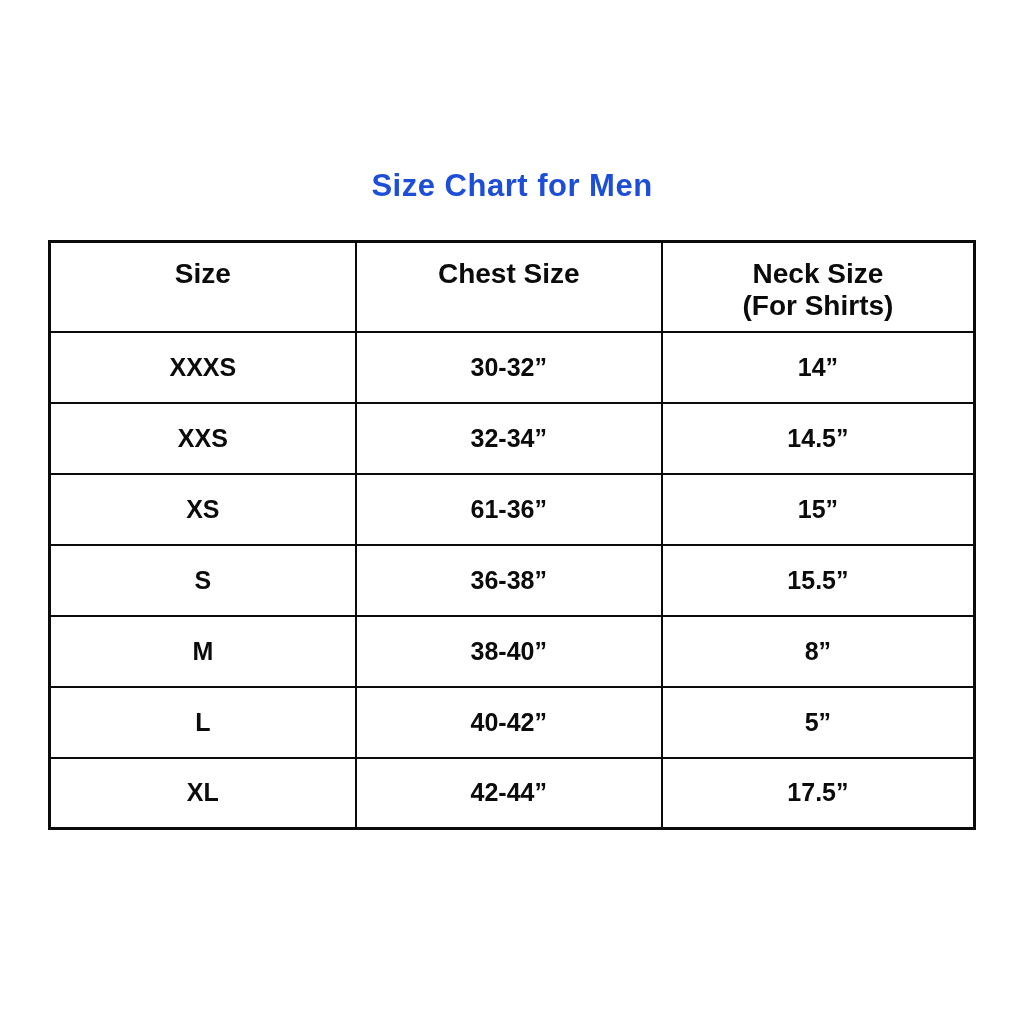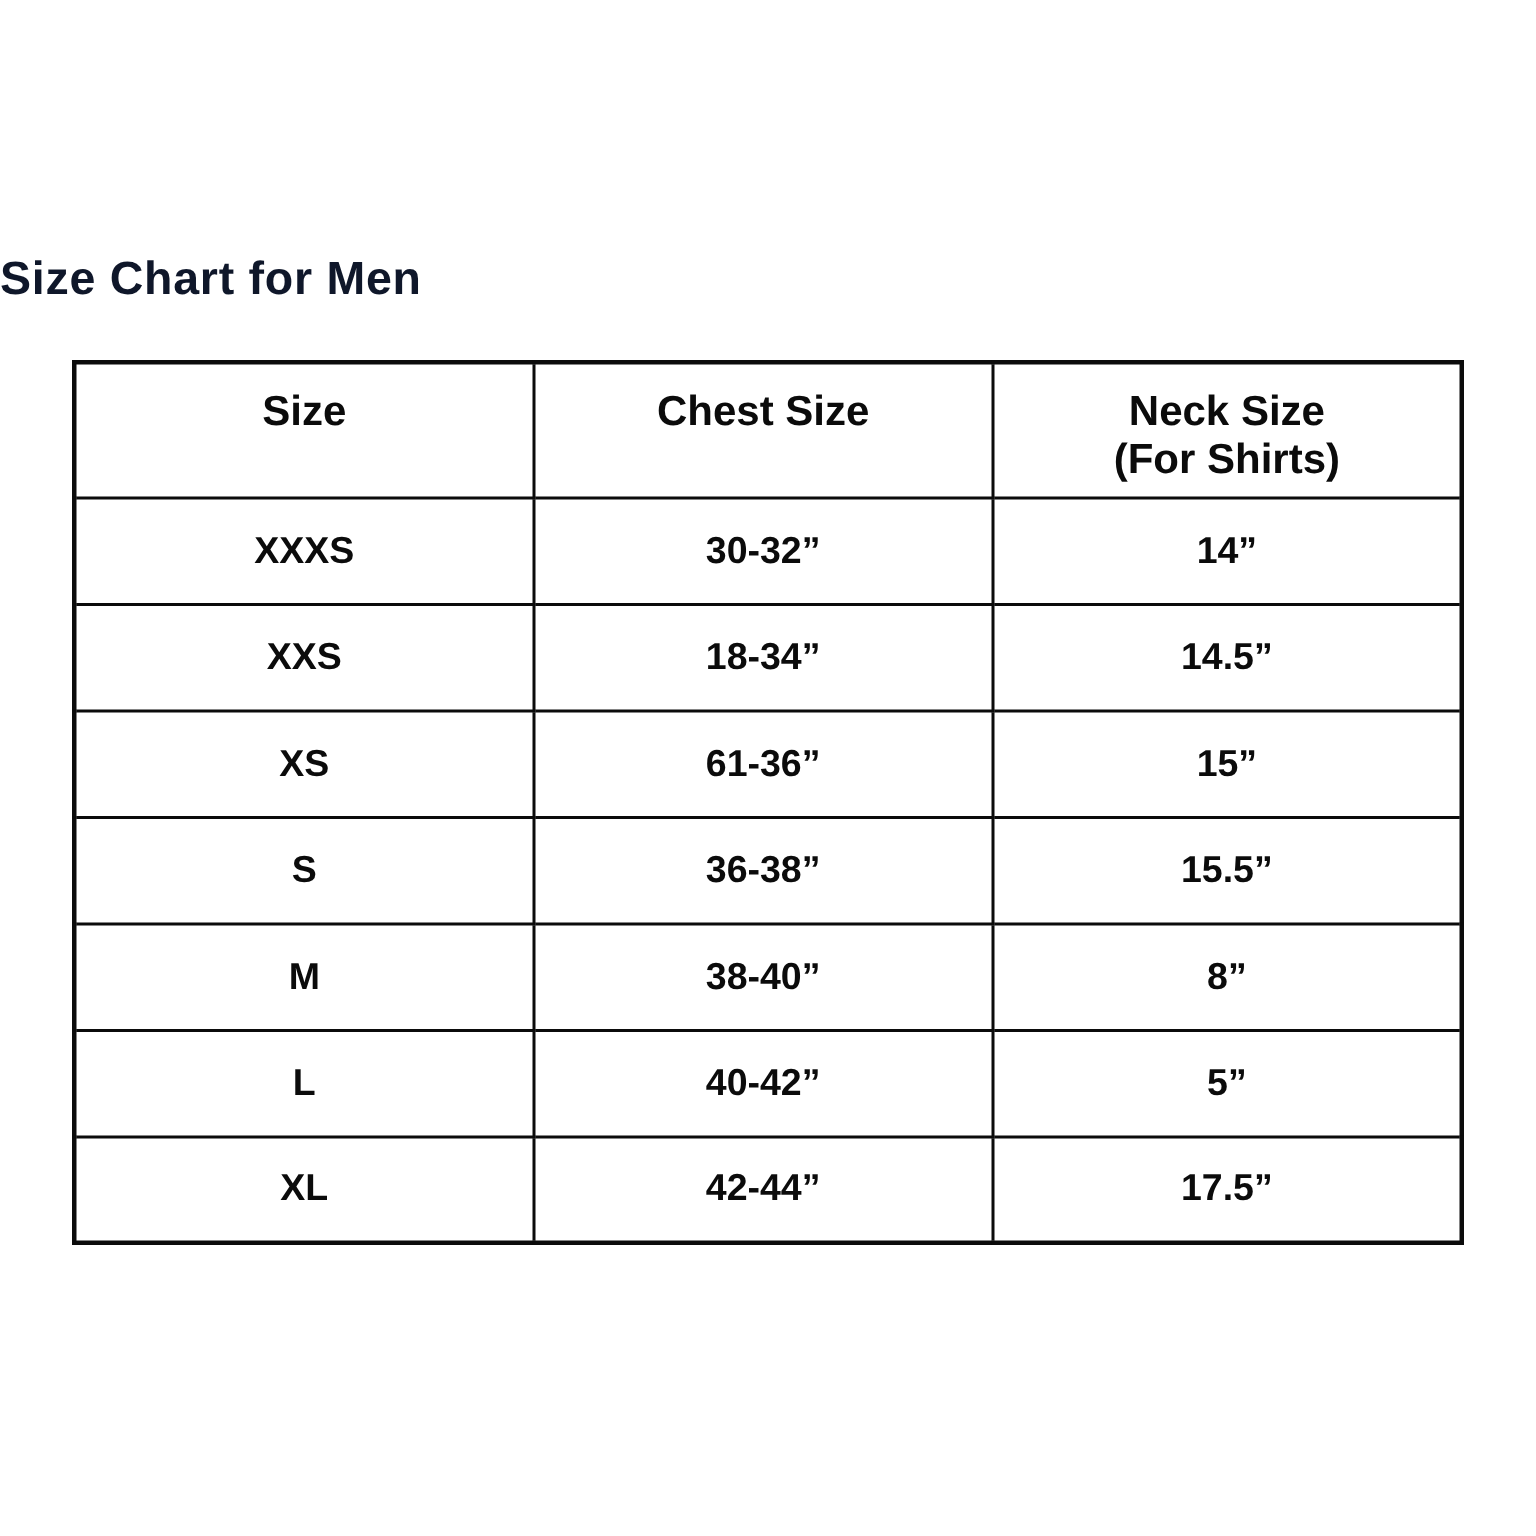--- a/index.html
+++ b/index.html
@@ -10,25 +10,25 @@
     overflow: hidden;
     font-family: "Liberation Sans", sans-serif;
     color: #0b0b0b;
   }
   .page {
     width: 1024px;
     height: 1024px;
     padding-top: 168px;
   }
   .chart-title {
-    text-align: left;
+    text-align: center;
     font-size: 31px;
     font-weight: bold;
     letter-spacing: 0.5px;
-    color: #0f172a;
+    color: #1d4ed8;
   }
   table.size-chart {
     width: 928px;
     margin: 36px auto 0 auto;
     border-collapse: collapse;
     table-layout: fixed;
     border: 3px solid #0b0b0b;
   }
   table.size-chart th,
   table.size-chart td {
@@ -82,21 +82,21 @@
       </tr>
     </thead>
     <tbody>
       <tr>
         <td>XXXS</td>
         <td>30-32”</td>
         <td>14”</td>
       </tr>
       <tr>
         <td>XXS</td>
-        <td>18-34”</td>
+        <td>32-34”</td>
         <td>14.5”</td>
       </tr>
       <tr>
         <td>XS</td>
         <td>61-36”</td>
         <td>15”</td>
       </tr>
       <tr>
         <td>S</td>
         <td>36-38”</td>

